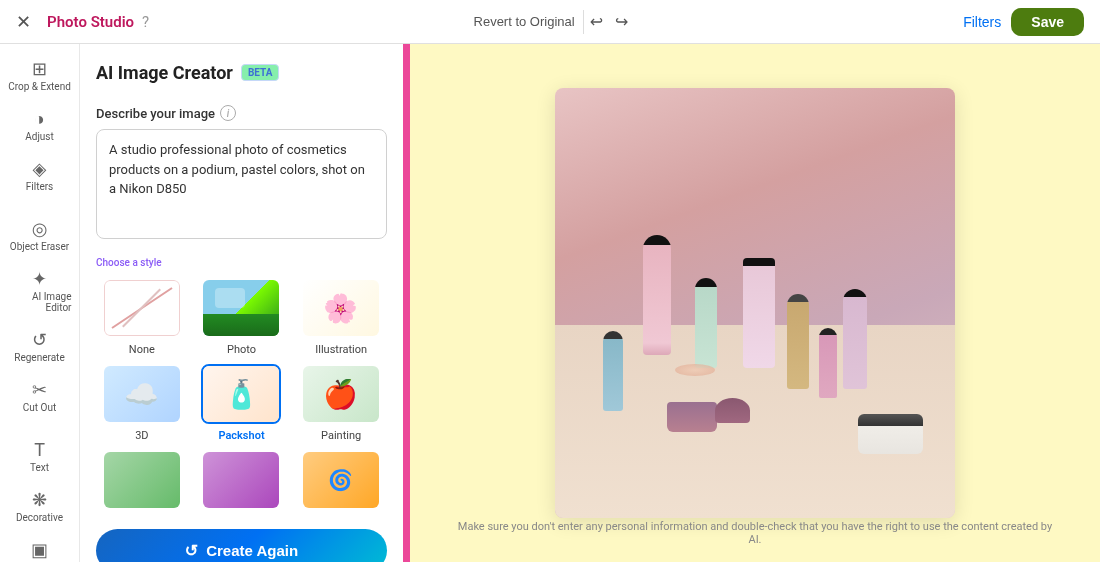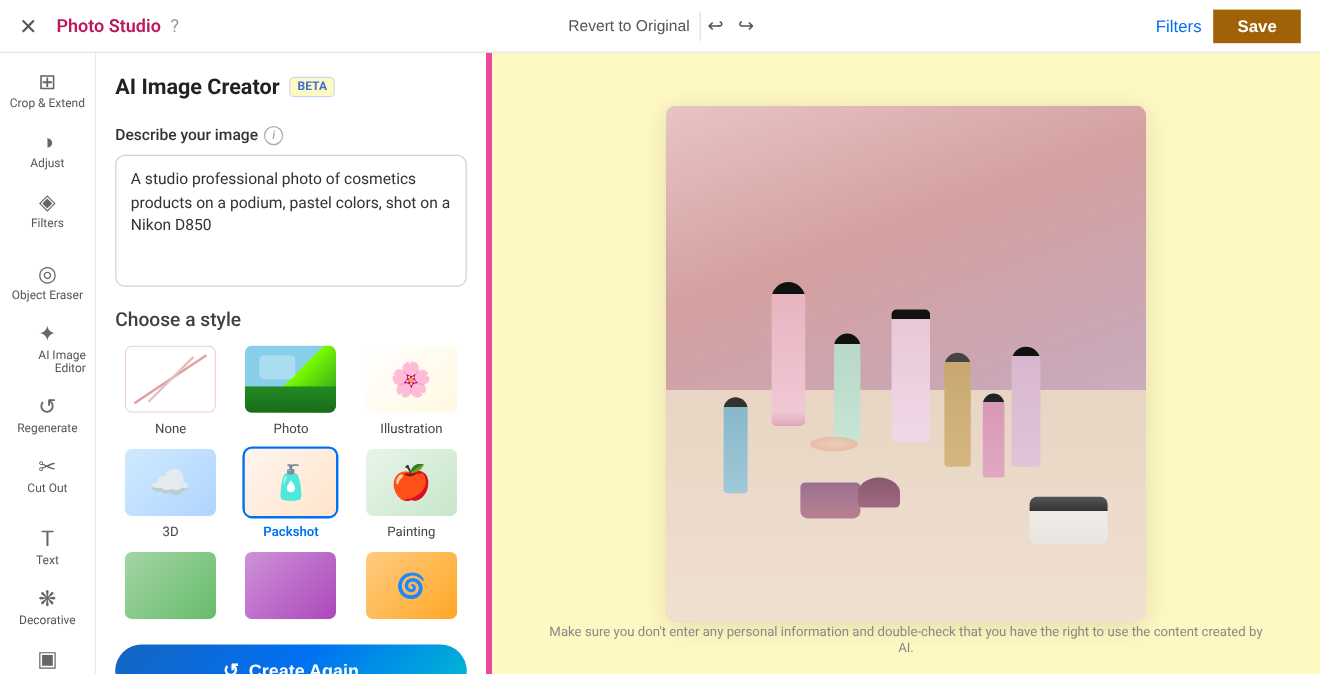--- a/index.html
+++ b/index.html
@@ -76,27 +76,27 @@
     }
     .cancel-btn {
       background: none;
       border: none;
       color: #0070f3;
       font-size: 14px;
       cursor: pointer;
       font-weight: 500;
     }
     .save-btn {
-      background: #a16207;
+      background: #4d7c0f;
       border: none;
       color: #fff;
       font-size: 14px;
       font-weight: 600;
       padding: 6px 20px;
-      border-radius: 0;
+      border-radius: 10px;
       cursor: pointer;
     }
     .close-btn {
       background: none;
       border: none;
       font-size: 18px;
       color: #555;
       cursor: pointer;
       margin-right: 8px;
     }
@@ -144,38 +144,38 @@
       width: 50px;
       height: 1px;
       background: #e8e8e8;
       margin: 4px 0;
     }
 
     
     .panel {
       width: 330px;
       background: #fff;
-      border-right: 5px solid #ec4899;
+      border-right: 7px solid #ec4899;
       display: flex;
       flex-direction: column;
       overflow: hidden;
     }
     .panel-header {
       display: flex;
       align-items: center;
       gap: 8px;
       padding: 18px 16px 12px;
     }
     .panel-title {
       font-size: 18px;
       font-weight: 700;
       color: #222;
     }
     .beta-badge {
-      background: #fef9c3;
+      background: #86efac;
       color: #3d6fd4;
       font-size: 10px;
       font-weight: 700;
       padding: 2px 6px;
       border-radius: 4px;
       border: 1px solid #c5d8f8;
     }
     .panel-body {
       padding: 0 16px 16px;
       overflow-y: auto;
@@ -214,23 +214,23 @@
       font-size: 13px;
       color: #333;
       resize: none;
       height: 110px;
       line-height: 1.5;
       outline: none;
       font-family: inherit;
     }
 
     .style-label {
-      font-size: 16px;
+      font-size: 10px;
       font-weight: 500;
-      color: #404040;
+      color: #8b5cf6;
       margin-top: 14px;
       margin-bottom: 10px;
     }
 
     .style-grid {
       display: grid;
       grid-template-columns: repeat(3, 1fr);
       gap: 8px;
     }
     .style-item {

